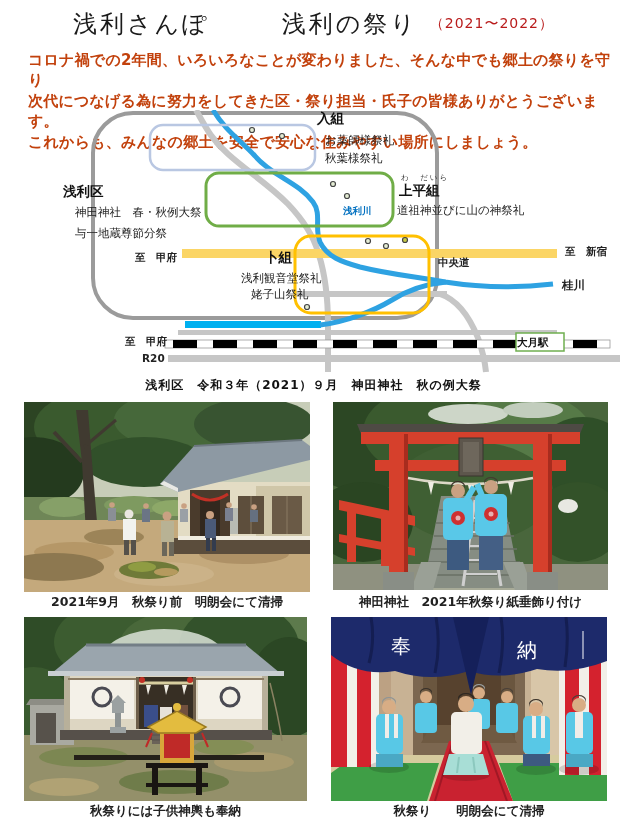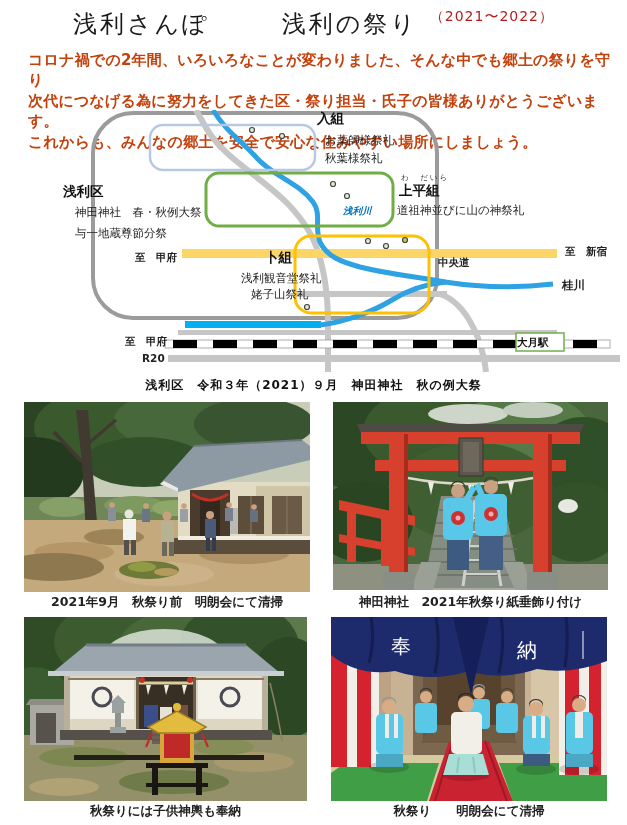--- a/index.html
+++ b/index.html
@@ -2,34 +2,34 @@
 <html><head>
 <meta charset="utf-8">
 <style>
   html,body{margin:0;padding:0;}
   body{
     width:627px;height:825px;position:relative;background:#ffffff;
     font-family:"DejaVu Sans","Liberation Sans",sans-serif;
     color:#111;overflow:hidden;
   }
   
-  .title-row{position:absolute;top:8px;left:0;width:627px;display:flex;justify-content:center;align-items:flex-start;}
+  .title-row{position:absolute;top:8px;left:0;width:627px;display:flex;justify-content:center;align-items:center;}
   .title-main{font-size:24px;letter-spacing:3px;color:#1a1a1a;}
   .title-sub{font-size:24px;letter-spacing:3px;color:#1a1a1a;margin-left:72px;}
   .title-years{font-size:14px;letter-spacing:1px;color:#b91c1c;margin-left:12px;}
   
   .intro{position:absolute;left:28px;top:50px;width:585px;
     color:#c2410c;font-weight:bold;font-size:15px;line-height:20.4px;letter-spacing:0.2px;}
   
   .map{position:absolute;left:0;top:110px;width:627px;height:263px;}
   .map svg{position:absolute;left:0;top:0;}
   .ml{position:absolute;font-size:11.5px;line-height:1;white-space:nowrap;color:#222;}
   .ml.b{font-weight:bold;font-size:13.5px;color:#111;}
   .ml.rd{font-weight:bold;font-size:10.5px;}
-  .ml.riv{font-weight:bold;font-size:9.5px;color:#0070c0;font-style:italic;}
+  .ml.riv{font-weight:bold;font-size:9.5px;color:#0070c0;}
   .ml.fu{font-size:7.5px;letter-spacing:2px;color:#333;}
   .station-label{position:absolute;left:517px;top:227px;width:46px;text-align:left;
     font-weight:bold;font-size:10.5px;line-height:1;}
   
   .section-title{position:absolute;top:377px;left:0;width:627px;text-align:center;
     font-weight:bold;font-size:12px;letter-spacing:1px;color:#111;}
   
   .photo{position:absolute;overflow:hidden;background:#888;}
   .caption{position:absolute;font-size:12.5px;color:#222;text-align:center;white-space:nowrap;font-weight:bold;}
 </style>

